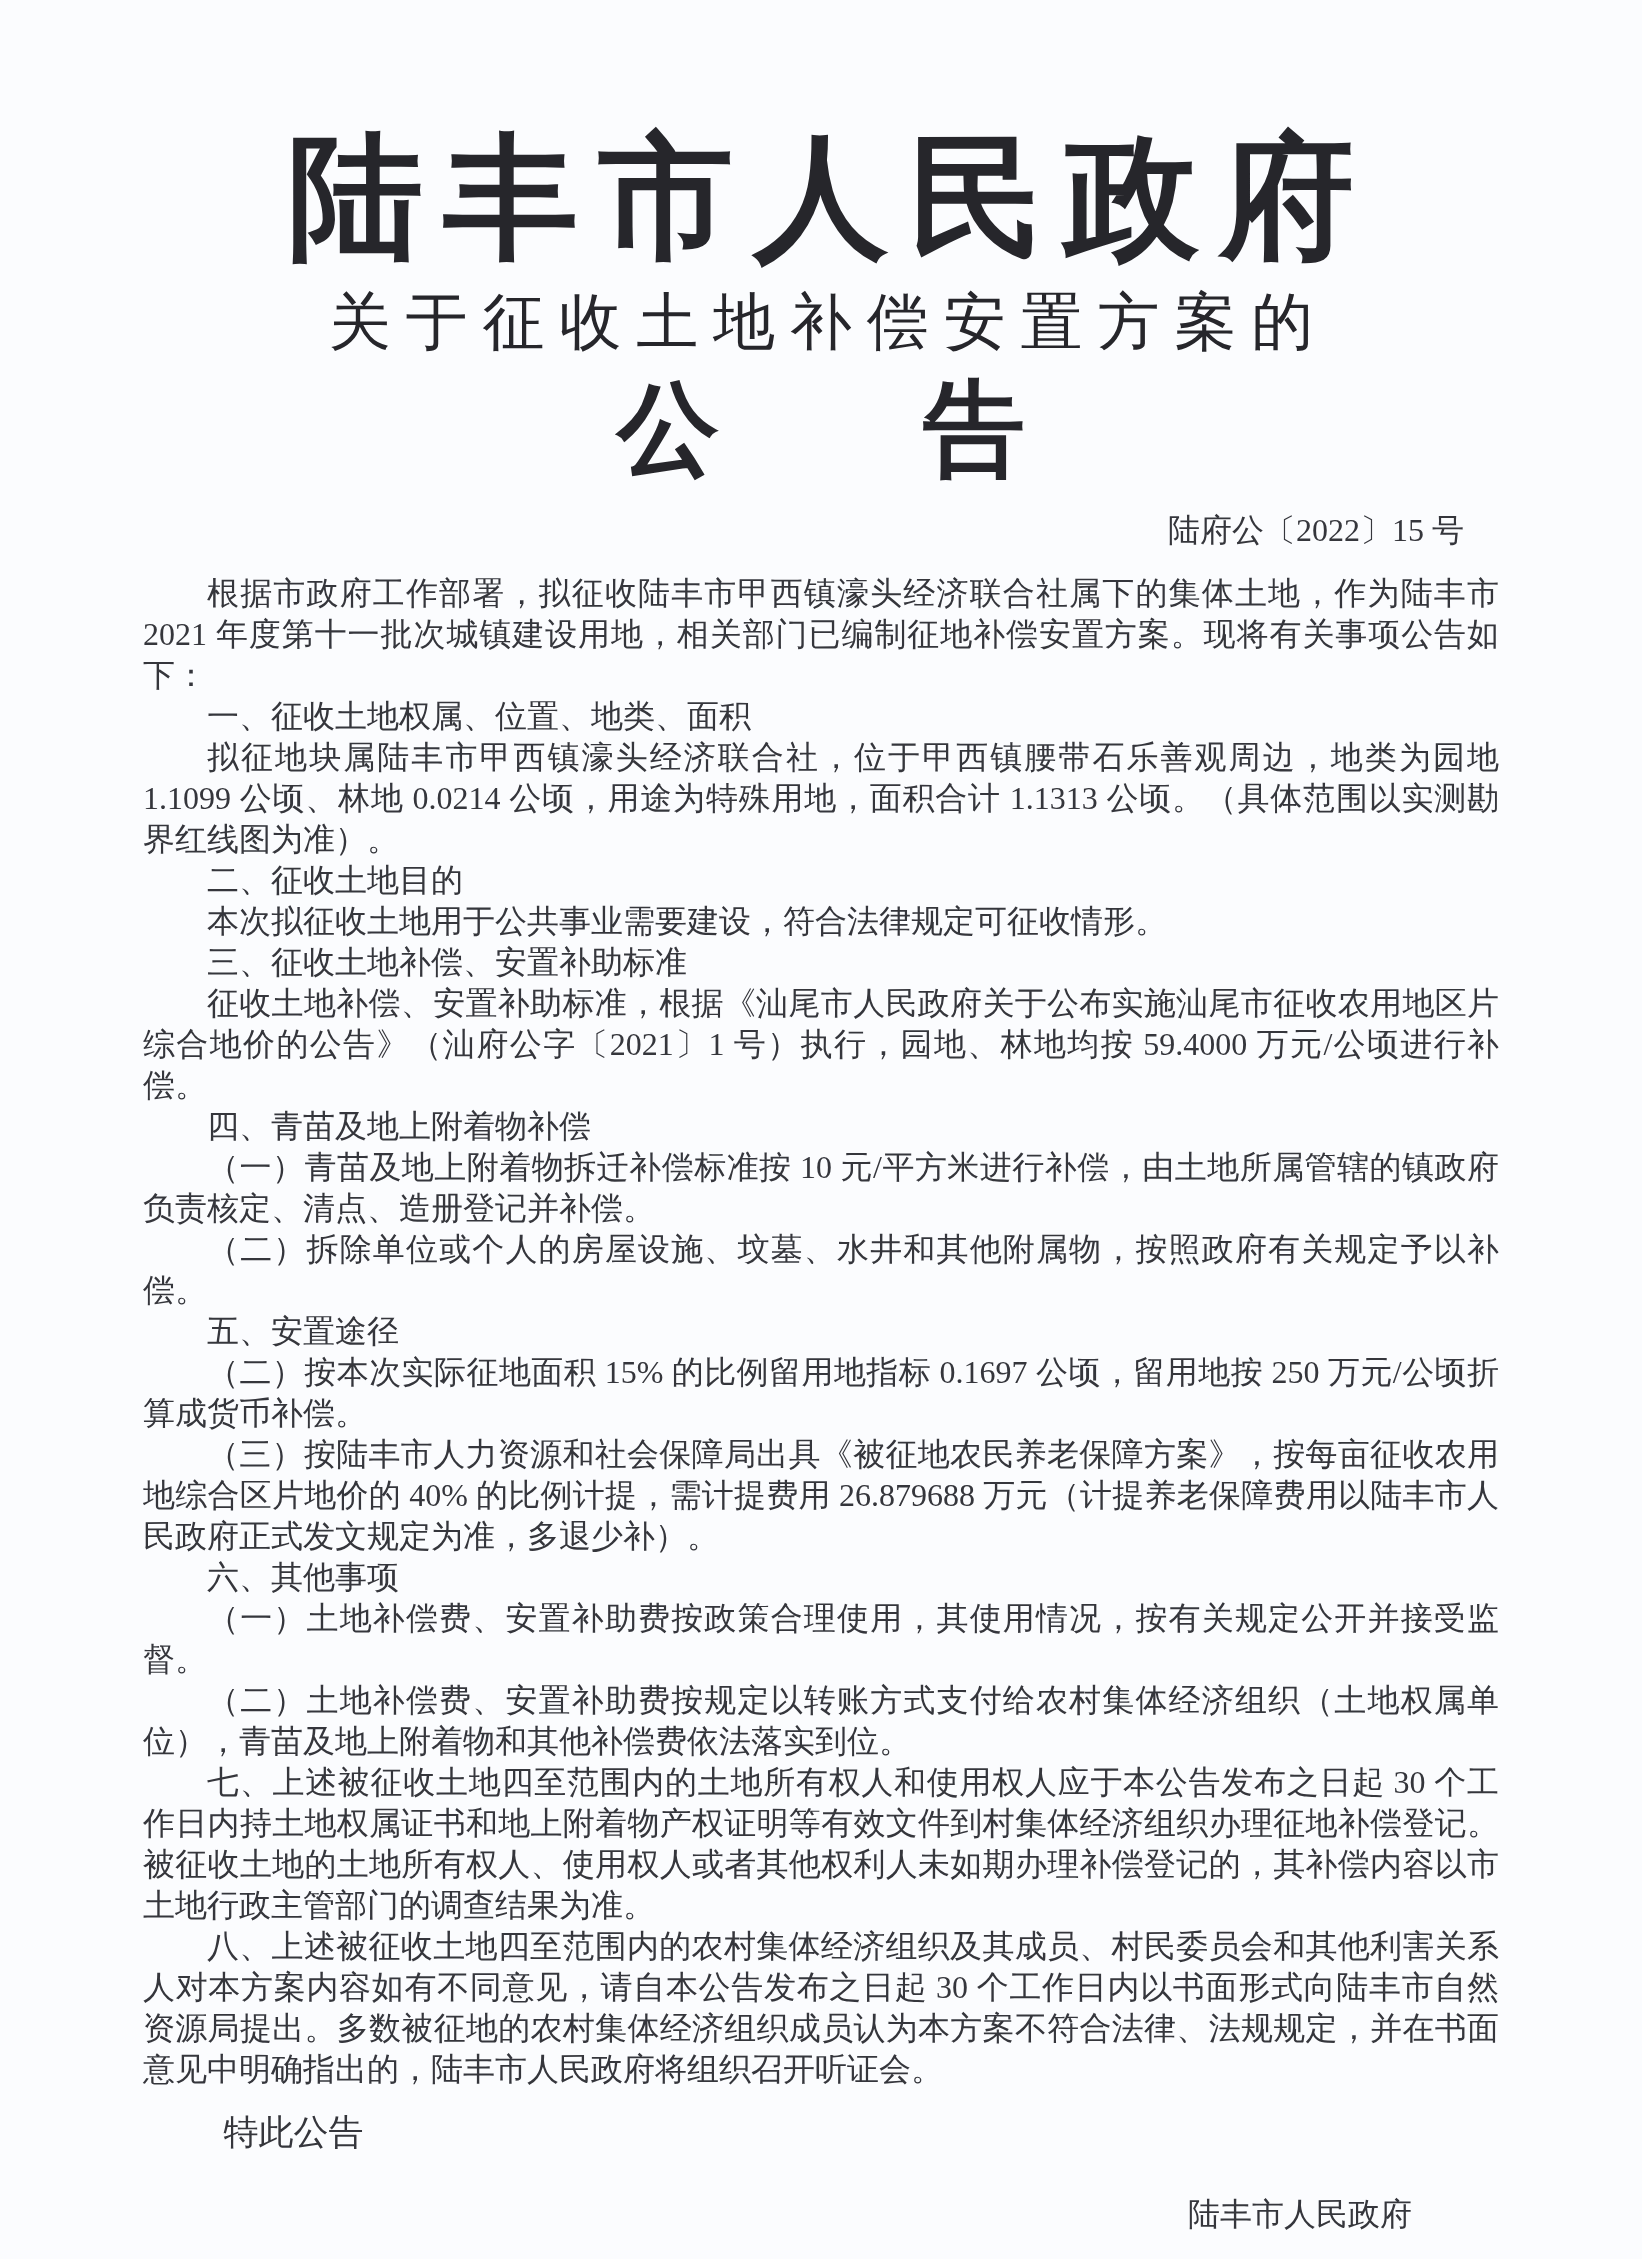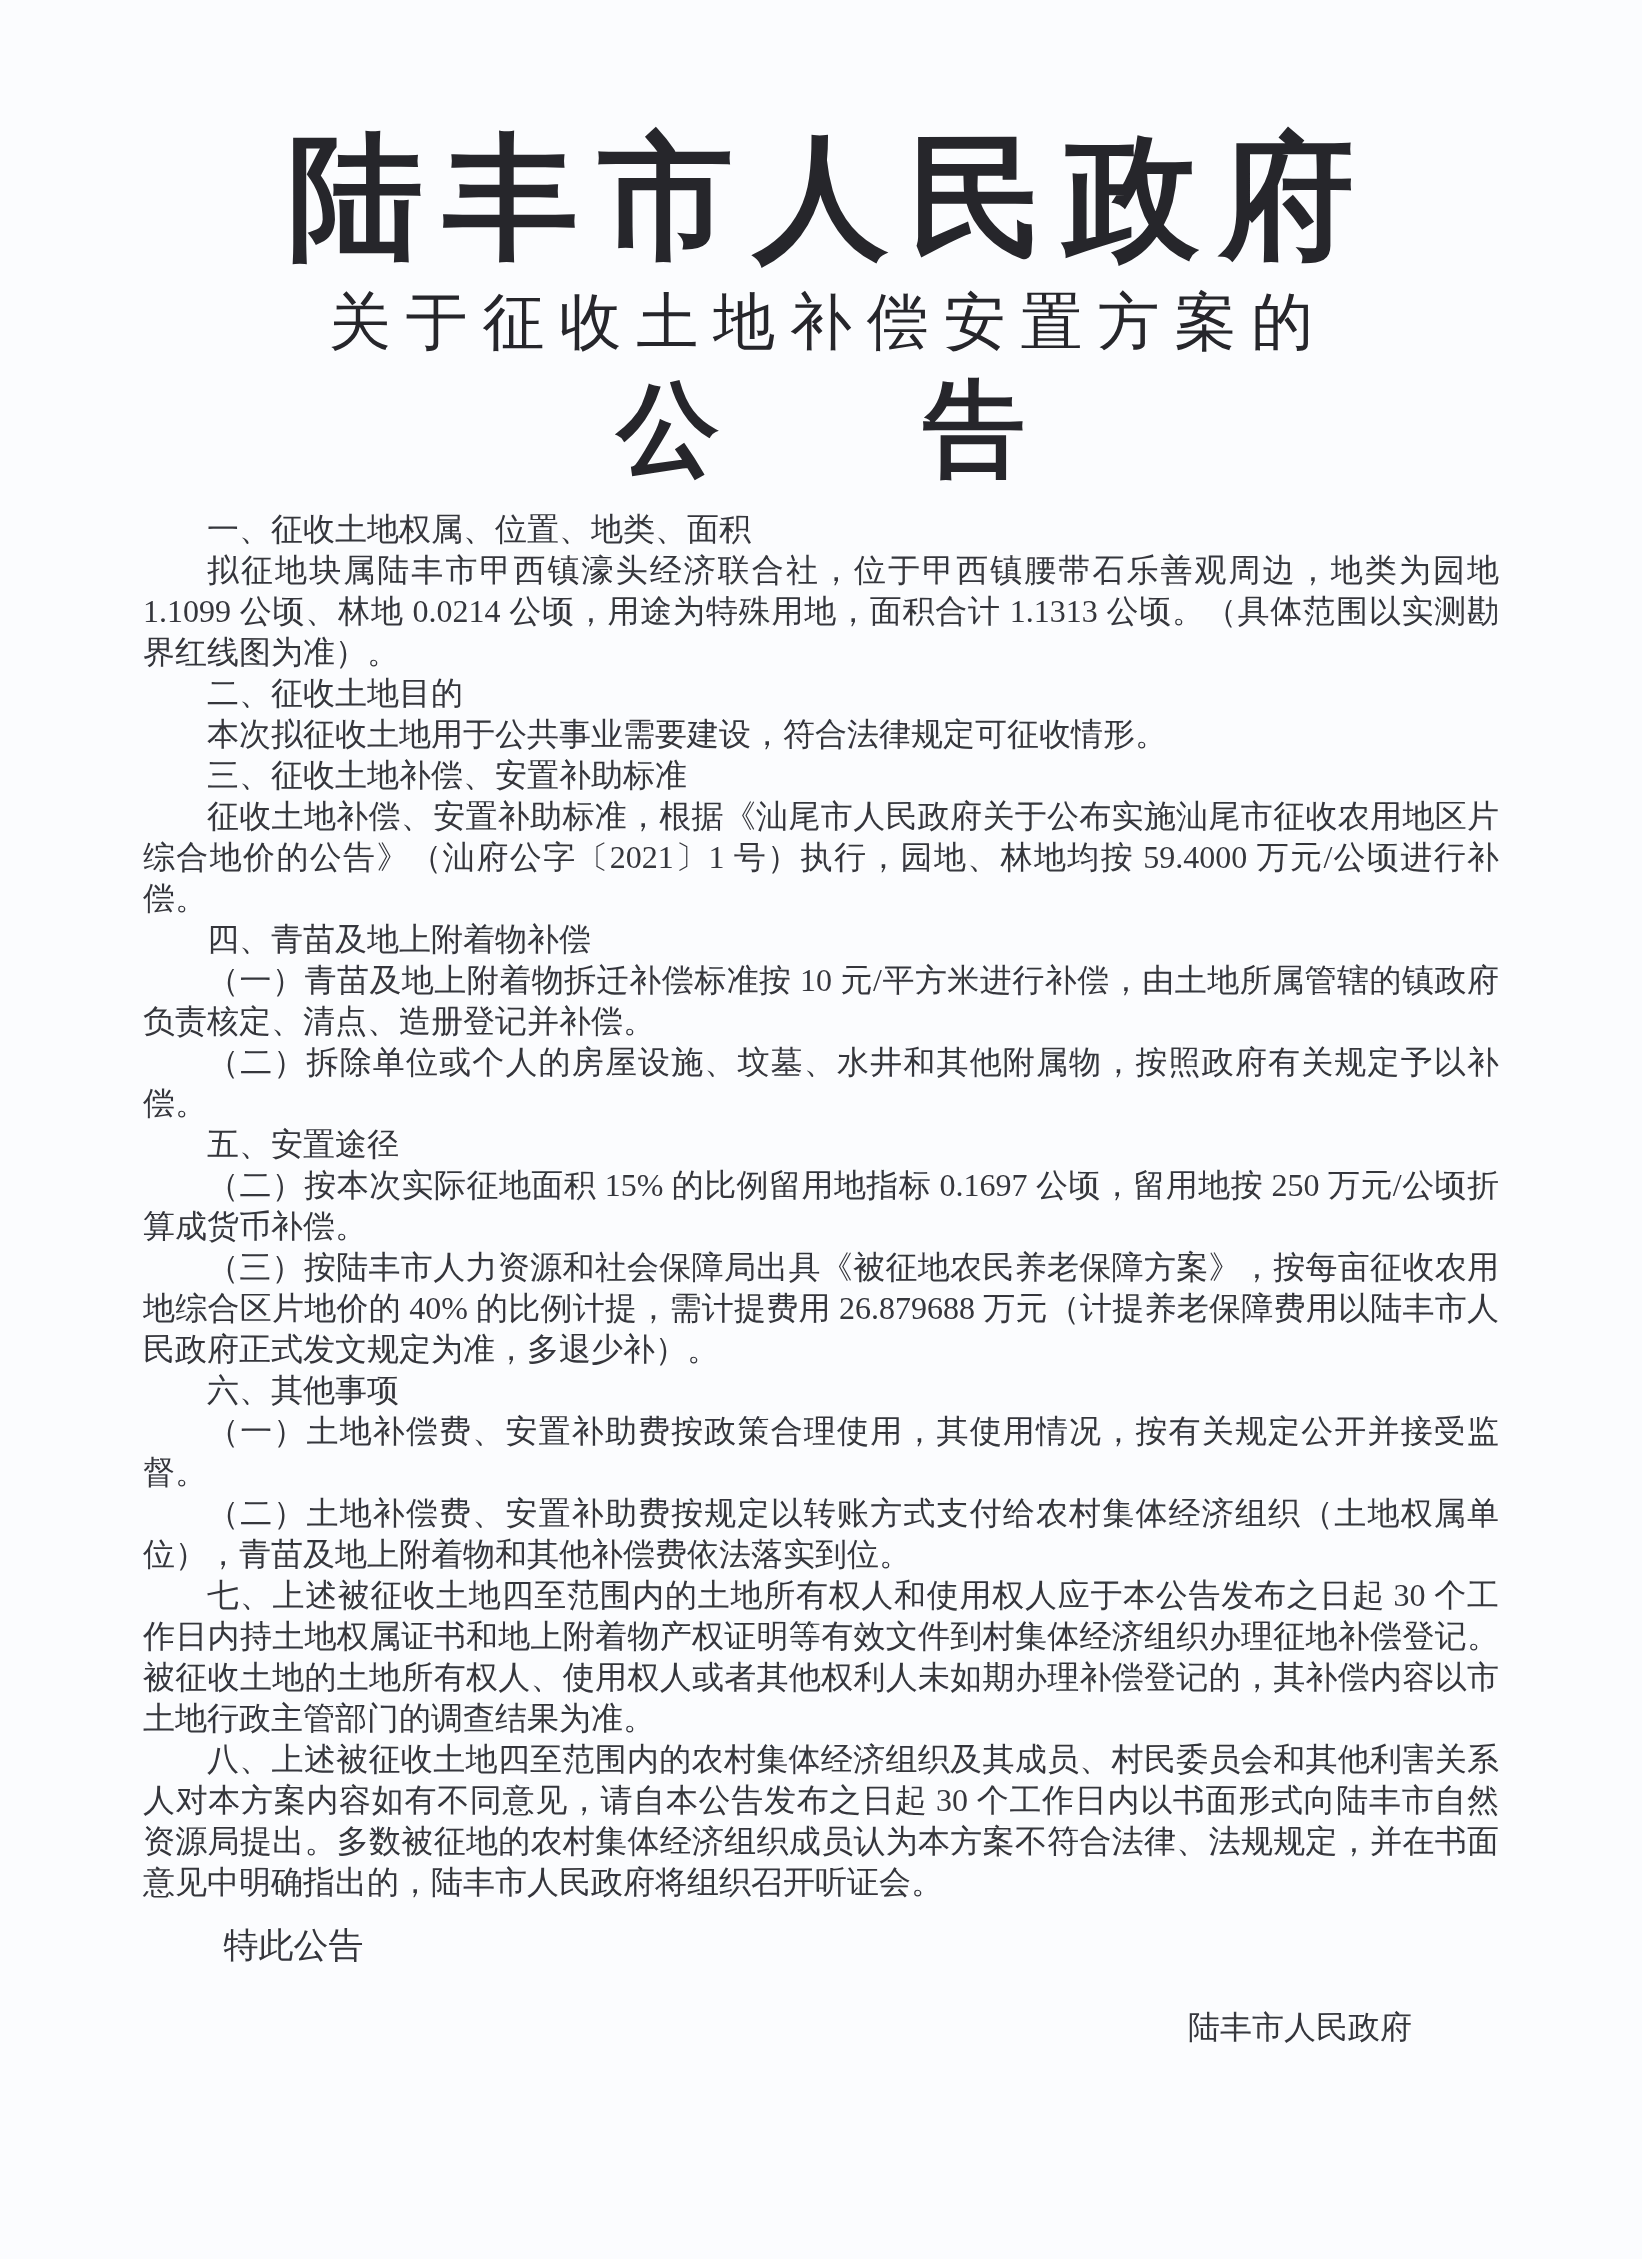--- a/index.html
+++ b/index.html
@@ -88,22 +88,24 @@
 <body>
 
 <div class="page">
 
   <div class="main-title">陆丰市人民政府</div>
 
   <div class="sub-title">关于征收土地补偿安置方案的</div>
 
   <div class="announce-word">公　　告</div>
 
+  <div class="doc-number">陆府公〔2022〕15 号</div>
 
   <div class="body-text">
+    <p class="para">根据市政府工作部署，拟征收陆丰市甲西镇濠头经济联合社属下的集体土地，作为陆丰市 2021 年度第十一批次城镇建设用地，相关部门已编制征地补偿安置方案。现将有关事项公告如下：</p>
     <p class="para">一、征收土地权属、位置、地类、面积</p>
     <p class="para">拟征地块属陆丰市甲西镇濠头经济联合社，位于甲西镇腰带石乐善观周边，地类为园地 1.1099 公顷、林地 0.0214 公顷，用途为特殊用地，面积合计 1.1313 公顷。（具体范围以实测勘界红线图为准）。</p>
     <p class="para">二、征收土地目的</p>
     <p class="para">本次拟征收土地用于公共事业需要建设，符合法律规定可征收情形。</p>
     <p class="para">三、征收土地补偿、安置补助标准</p>
     <p class="para">征收土地补偿、安置补助标准，根据《汕尾市人民政府关于公布实施汕尾市征收农用地区片综合地价的公告》（汕府公字〔2021〕1 号）执行，园地、林地均按 59.4000 万元/公顷进行补偿。</p>
     <p class="para">四、青苗及地上附着物补偿</p>
     <p class="para">（一）青苗及地上附着物拆迁补偿标准按 10 元/平方米进行补偿，由土地所属管辖的镇政府负责核定、清点、造册登记并补偿。</p>
     <p class="para">（二）拆除单位或个人的房屋设施、坟墓、水井和其他附属物，按照政府有关规定予以补偿。</p>
     <p class="para">五、安置途径</p>

